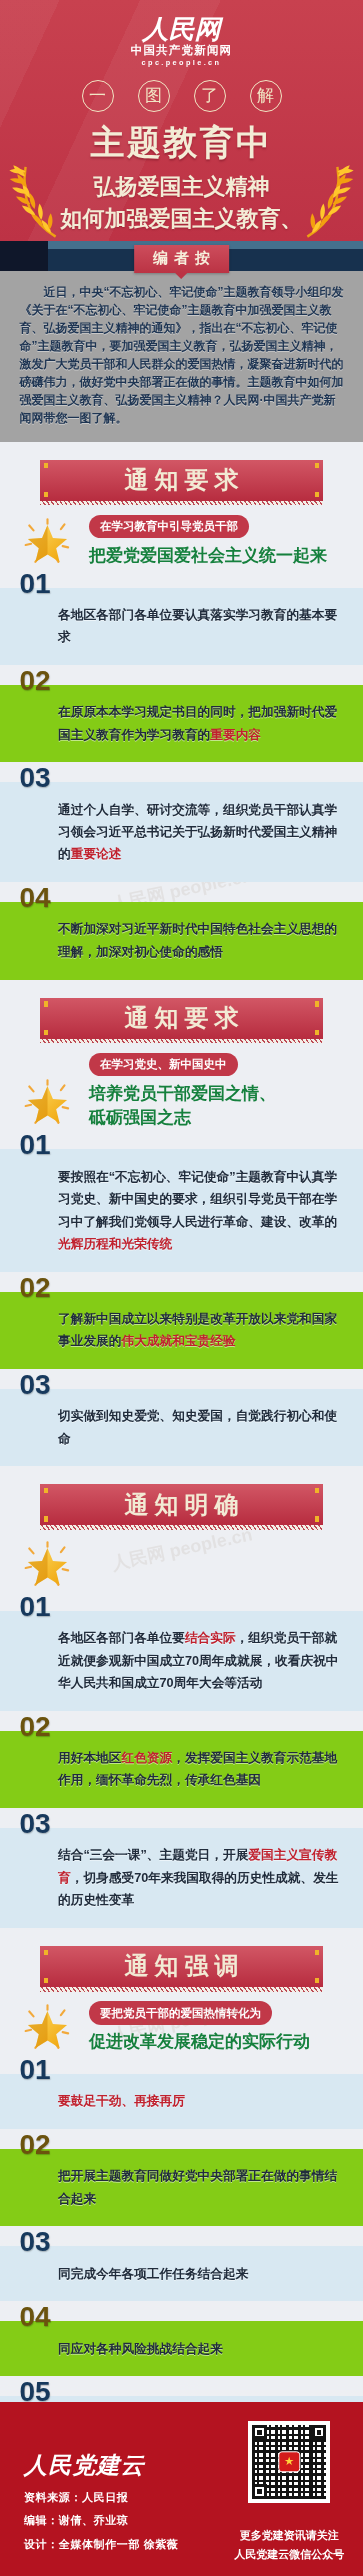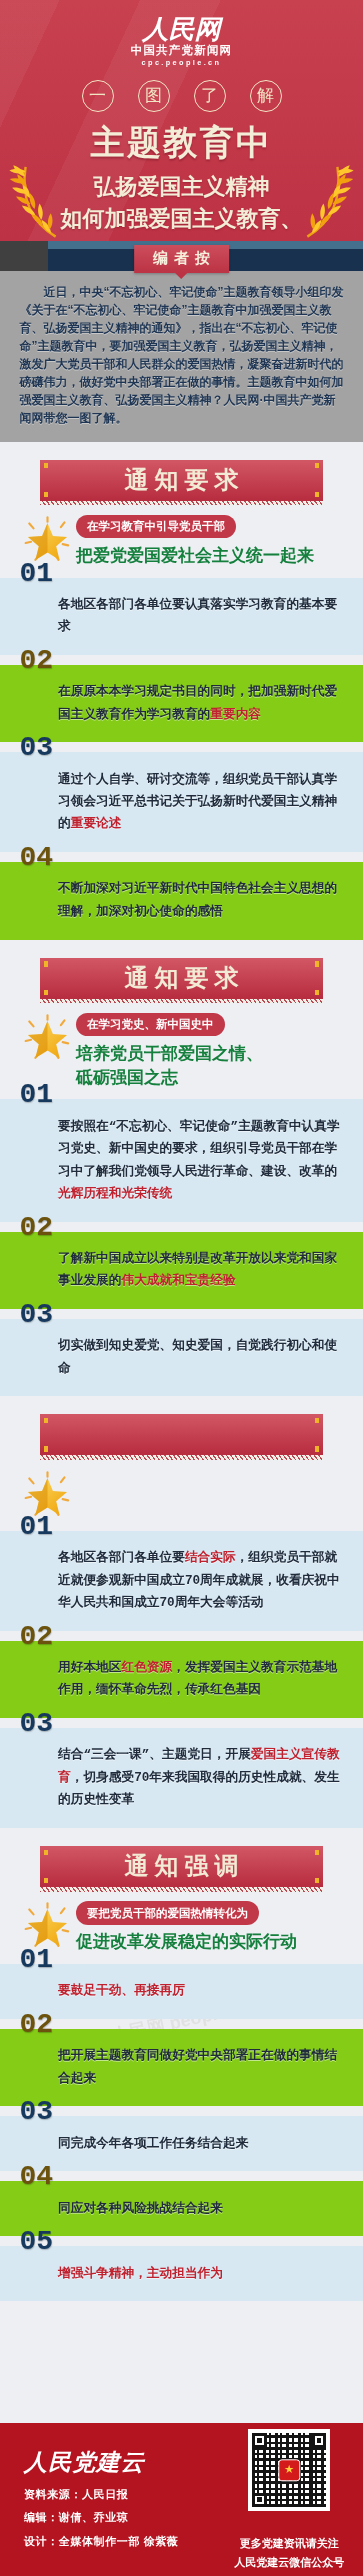--- a/index.html
+++ b/index.html
@@ -20,21 +20,21 @@
     display:flex;align-items:center;justify-content:center;font-size:17px;color:#f1e5c4;}
   .hero-title{margin:8.5px 0 0;font-size:34px;font-weight:800;letter-spacing:2.4px;color:#f3ecd6;
     text-shadow:0 1.8px 1.8px rgba(100,10,25,.35);}
   .hero-sub{font-size:22px;font-weight:800;color:#f3ecd6;line-height:1.45;margin-top:4.8px;
     text-shadow:0 1.2px 1.8px rgba(100,10,25,.35);}
   .laurel{position:absolute;bottom:2.4px;width:56px;height:77px;}
   .laurel.left{left:6px;}
   .laurel.right{right:6px;transform:scaleX(-1);}
 
   
-  .divider{position:relative;height:30px;background:#404040;padding-left:48px;}
+  .divider{position:relative;height:30px;background:#0f172a;padding-left:48px;}
   .strip-steel{height:7.9px;background:#45708d;}
   .strip-navy{height:22.4px;background:#17314e;}
   .ribbon{position:absolute;left:50%;top:3.6px;transform:translateX(-50%);
     background:linear-gradient(180deg,#cd4d5c,#bb3344);color:#f6eedb;font-size:15px;font-weight:bold;
     letter-spacing:6px;padding:4.8px 13.3px 4.8px 19.4px;box-shadow:0 1.2px 2.4px rgba(0,0,0,.25);}
   .ribbon:after{content:"";position:absolute;left:50%;bottom:-6px;transform:translateX(-50%);
     border-left:6.7px solid transparent;border-right:6.7px solid transparent;border-top:6.7px solid #bb3344;}
 
   
   .editor{background:#a3a3a3;padding:12px 19.4px 14.5px;}
@@ -46,46 +46,46 @@
   .banner{margin:18px 40px 0;}
   .banner-inner{position:relative;height:41px;background:linear-gradient(180deg,#d25765,#b72c3f);
     display:flex;align-items:center;justify-content:center;}
   .banner-title{font-size:24px;font-weight:800;color:#f2ead4;letter-spacing:6px;text-indent:6px;}
   .pin{position:absolute;width:4.2px;height:5.4px;background:#f0b429;}
   .pin.tl{left:3.6px;top:3.6px;}.pin.tr{right:3.6px;top:3.6px;}
   .pin.bl{left:3.6px;bottom:3.6px;}.pin.br{right:3.6px;bottom:3.6px;}
   .banner-stripes{height:4.8px;background:#f4efe7;
     background-image:repeating-linear-gradient(55deg,rgba(178,44,60,.85) 0 1.2px,rgba(178,44,60,0) 1.2px 3.6px);}
 
-  .sec-head{display:flex;align-items:flex-start;margin:9.7px 18px 3.6px;}
+  .sec-head{display:flex;align-items:flex-end;margin:9.7px 18px 3.6px;gap:13px;}
   .star-wrap{flex:0 0 58px;display:flex;justify-content:center;}
   .sec-head-right{flex:1;}
   .tag{display:inline-block;background:#c13848;color:#fff;font-size:11.5px;font-weight:bold;
     padding:4.2px 11px;border-radius:13.3px;}
   .sec-heading{margin-top:5.4px;font-size:17px;font-weight:800;color:#15803d;line-height:1.4;white-space:pre-line;}
 
   .items{margin-top:6px;}
-  .item{position:relative;margin-top:10px;font-family:Liberation Mono, monospace;}
+  .item{position:relative;margin-top:20px;}
   .item .num{position:absolute;left:19.4px;top:-18px;font-size:28px;font-weight:800;line-height:1;
     text-shadow:0.6px 1.2px 1.2px rgba(0,0,0,.25);}
   .item .band{padding:16.3px 22px 16.3px 58px;}
   .item .text{font-size:12.7px;font-weight:bold;color:#202c3c;line-height:22.4px;
     text-shadow:0 0.6px 0 rgba(255,255,255,.5);}
   .item.odd .num{color:#17395d;}
   .item.odd .band{background:#d8e8f2;}
   .item.even .num{color:#6b530e;}
   .item.even .band{background:#84cc16;}
   .text .hl{color:#c0212e;}
 
   .watermark{position:absolute;left:50%;transform:translateX(-50%) rotate(-12deg);
     font-size:18px;font-weight:bold;color:#8a6f52;opacity:.10;white-space:nowrap;pointer-events:none;}
 
   
-  .footer{position:absolute;left:0;right:0;bottom:0;height:153px;background:#b41320;color:#fff;
-    display:flex;justify-content:space-between;}
+  .footer{position:absolute;left:0;right:0;bottom:0;height:174px;background:#b41320;color:#fff;
+    display:flex;justify-content:space-between;align-items:center;}
   .f-left{margin:24px 0 0 24px;}
   .f-logo{font-size:23px;font-weight:800;letter-spacing:1.2px;font-style:italic;}
   .f-line{font-size:11px;font-weight:bold;margin-top:8.5px;letter-spacing:0.6px;}
   .f-right{margin:6px 13.3px 0 0;width:121px;text-align:center;}
   .qr{position:relative;width:74px;height:74px;background:#fff;margin:0 auto;padding:4.2px;}
   .qr-pattern{position:absolute;inset:4.2px;
     background-image:repeating-linear-gradient(90deg,#141414 0 3px,transparent 3px 5.4px,#141414 5.4px 7.3px,transparent 7.3px 11.5px),
     repeating-linear-gradient(0deg,#141414 0 3px,#fff 3px 6px,#141414 6px 7.9px,#fff 7.9px 11.5px);}
   .fd{position:absolute;width:14.5px;height:14.5px;background:#fff;border:3px solid #141414;box-sizing:border-box;}
   .fd:after{content:"";position:absolute;inset:1.8px;background:#141414;}
@@ -302,20 +302,21 @@
 </div>
   </section>
 
   <section class="section">
     <div class="banner">
       <div class="banner-inner">
         <span class="pin tl"></span>
         <span class="pin tr"></span>
         <span class="pin bl"></span>
         <span class="pin br"></span>
+        <span class="banner-title">通知明确</span>
       </div>
       <div class="banner-stripes"></div>
     </div>
     <div class="sec-head">
       <div class="star-wrap">
         <svg width="51" height="51" viewBox="0 0 84 84">
           <g stroke="#f2a93b" stroke-width="3.5" stroke-linecap="round">
             <line x1="12" y1="14" x2="19" y2="22"></line>
                 <line x1="70" y1="12" x2="64" y2="20"></line>
             <line x1="6" y1="46" x2="15" y2="44"></line>

